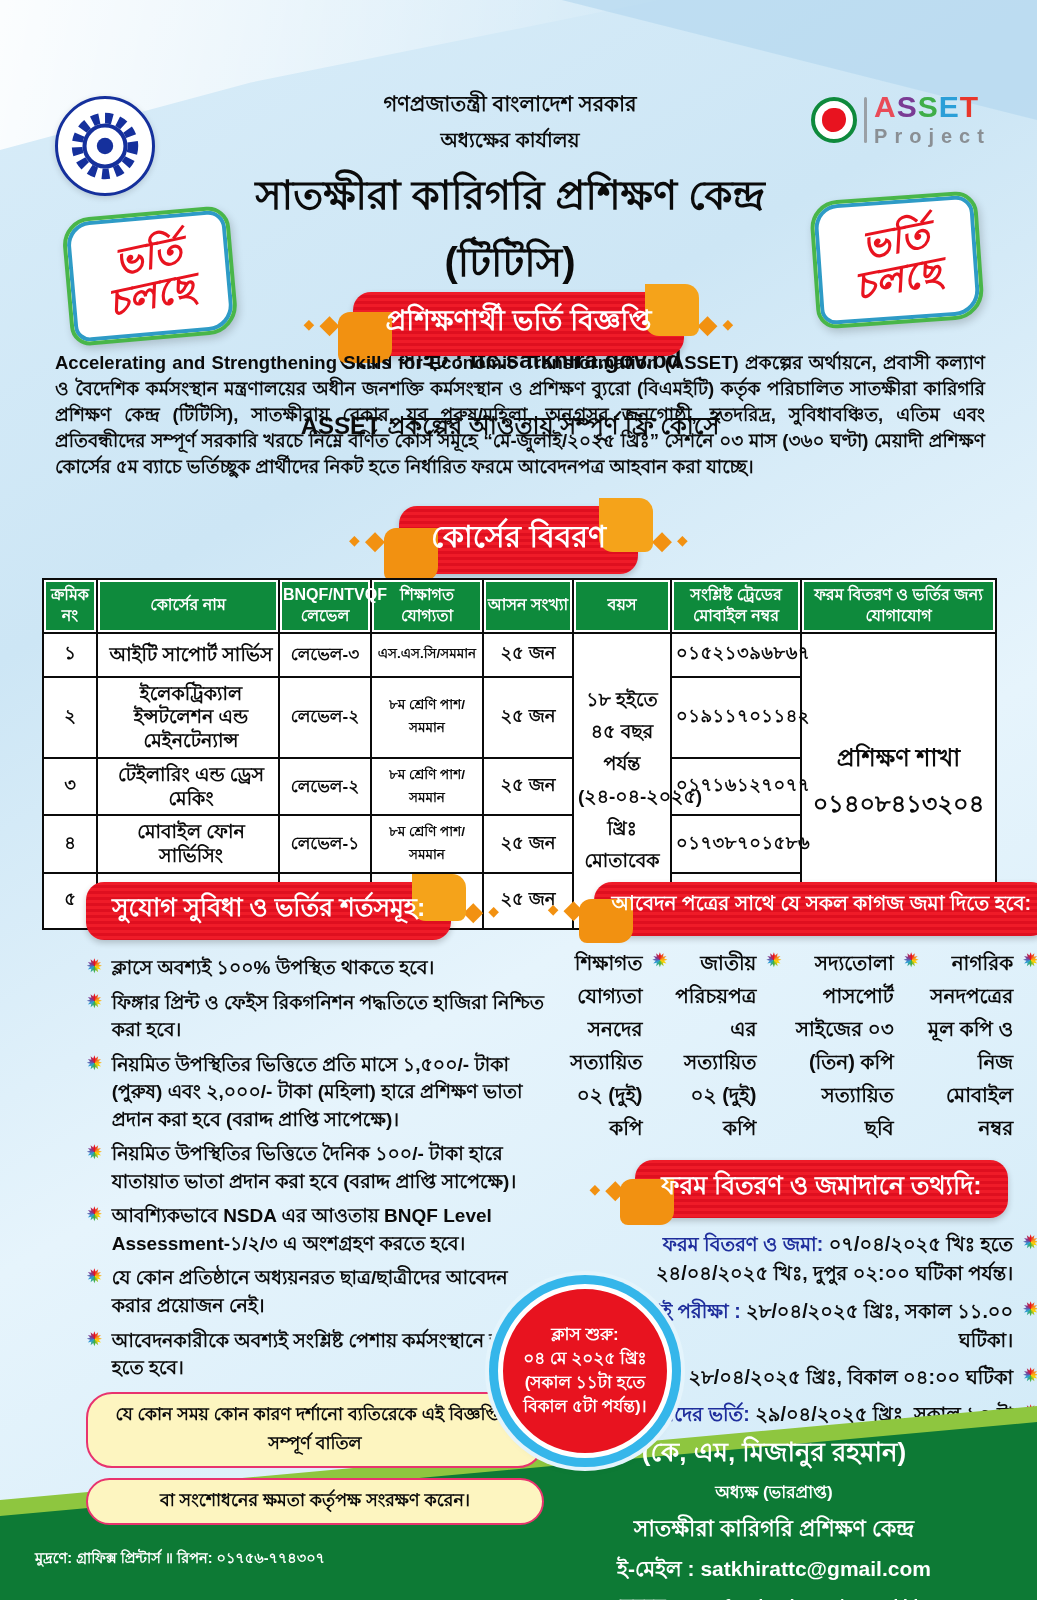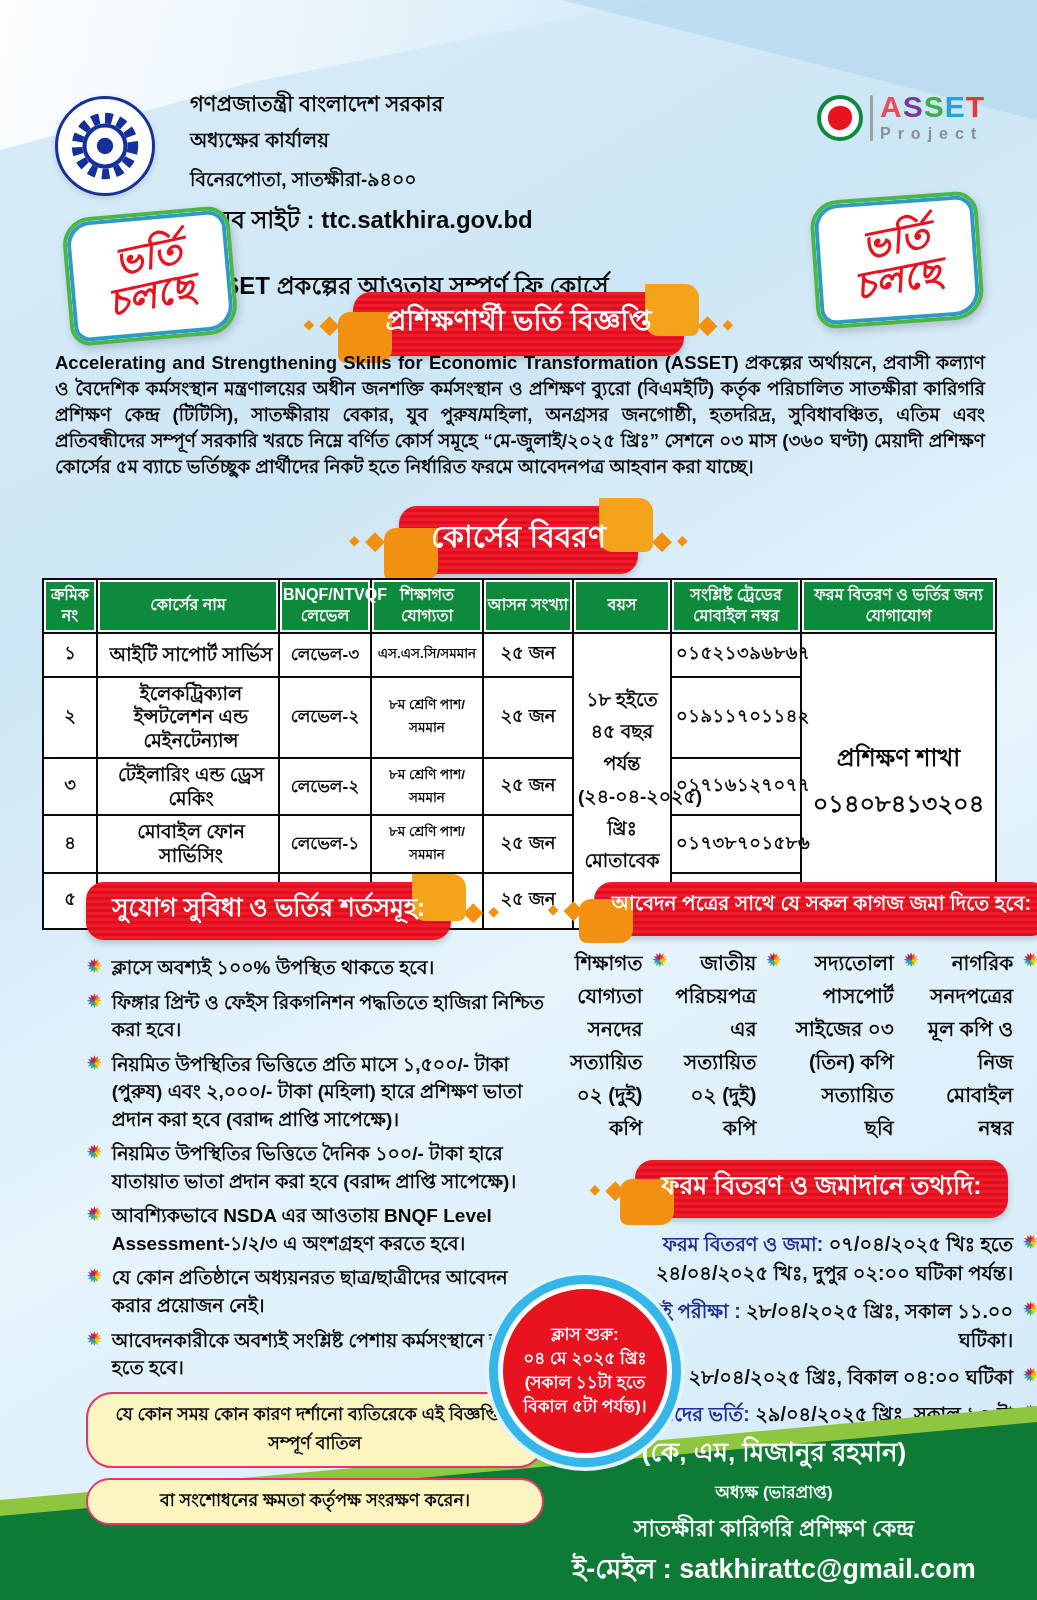--- a/index.html
+++ b/index.html
@@ -11,38 +11,38 @@
             background:linear-gradient(100deg,rgba(255,255,255,.9),rgba(255,255,255,0));
             clip-path:polygon(0 0,100% 0,38% 55%,0 100%); }
   .deco-b { position:absolute; top:0; right:0; width:540px; height:120px;
             background:rgba(176,213,238,.6); clip-path:polygon(12% 0,100% 0,100% 100%); }
 
   
   .ttc-logo { position:absolute; left:55px; top:96px; width:100px; height:100px; border-radius:50%;
               background:#fff; border:3px solid #15309c; display:flex; align-items:center; justify-content:center;
               box-shadow:0 2px 6px rgba(0,0,0,.15); }
   .ttc-logo svg { width:82px; height:82px; }
-  .header-center { position:absolute; left:190px; top:88px; width:640px; }
+  .header-center { position:absolute; left:190px; top:88px; width:640px; text-align:center; }
   .h-line1 { font-size:21px; font-weight:700; }
   .h-line2 { font-size:20px; font-weight:700; margin-top:2px; }
   .h-org   { font-size:40px; font-weight:800; margin-top:6px; }
   .h-addr  { font-size:19px; font-weight:600; margin-top:7px; }
   .h-web   { font-size:24px; font-weight:700; margin-top:4px; }
   .h-free  { font-size:24px; font-weight:800; margin-top:26px; }
 
   .asset-block { position:absolute; right:26px; top:92px; width:220px; }
   .asset-row { display:flex; align-items:center; justify-content:center; gap:7px; }
   .govt-emblem { width:46px; height:46px; border-radius:50%; background:#fff; border:4px solid #0e8a3c;
                  display:flex; align-items:center; justify-content:center; flex:0 0 auto; }
   .govt-emblem .core { width:24px; height:24px; border-radius:50% 45% 55% 50%; background:#e8131f; }
   .asset-divider { width:3px; height:46px; background:#9aa0a6; border-radius:2px; }
   .asset-right { display:flex; flex-direction:column; align-items:flex-start; }
   .asset-word { font-size:30px; font-weight:800; line-height:1; letter-spacing:1px; display:flex; }
   .al0{color:#e94b58;} .al1{color:#7a3b94;} .al2{color:#3fae49;} .al3{color:#2b9fd8;} .al4{color:#e8372c;}
-  .asset-project { font-size:16px; color:#8a8f94; font-weight:600; letter-spacing:7px; margin-top:3px; }
+  .asset-project { font-size:20px; color:#8a8f94; font-weight:600; letter-spacing:7px; margin-top:3px; }
   .asset-tagline { margin-top:12px; width:100%; text-align:center; color:#33454e; font-weight:700;
                    font-size:16px; line-height:1.45; }
 
   
   .badge-adm { position:absolute; width:168px; height:128px; background:#fff; border:4px solid #49b649;
                border-radius:28px 22px 30px 20px; box-shadow:inset 0 0 0 4px #2e9bc6, 2px 4px 8px rgba(0,0,0,.18);
                display:flex; flex-direction:column; align-items:center; justify-content:center; }
   .badge-left  { left:66px;  top:212px; transform:rotate(-5deg); }
   .badge-right { right:56px; top:196px; transform:rotate(-4deg); }
   .badge-adm .t { color:#e8131f; font-weight:800; font-style:italic; font-size:38px; line-height:1.02;
@@ -121,21 +121,21 @@
 
   
   .stripe-green { position:absolute; left:0; bottom:0; width:1037px; height:200px; background:#8ec63f;
                   clip-path:polygon(0 50%, 100% 3%, 100% 15%, 0 62%); z-index:1; }
   .band-green   { position:absolute; left:0; bottom:0; width:1037px; height:200px; background:#0d7a35;
                   clip-path:polygon(0 58%, 100% 11%, 100% 100%, 0 100%); z-index:1; }
   .signature { position:absolute; right:48px; top:1432px; width:430px; text-align:center; color:#fff; z-index:2; }
   .sg-name { font-size:26px; font-weight:800; }
   .sg-title { font-size:17px; font-weight:600; margin-top:3px; }
   .sg-org { font-size:22px; font-weight:800; margin-top:4px; }
-  .sg-email { font-size:27px; font-weight:700; }
+  .sg-email { font-size:21px; font-weight:700; margin-top:5px; }
   .sg-fb { font-size:17px; font-weight:600; margin-top:4px; }
   .print-line { position:absolute; left:35px; top:1547px; color:#fff; font-size:14.5px; font-weight:600; z-index:2; }
 </style>
 </head>
 <body>
 
 <div class="page">
   <div class="deco-a"></div>
   <div class="deco-b"></div>
 
@@ -143,20 +143,21 @@
     <svg viewBox="0 0 100 100">
       <circle cx="50" cy="50" r="34" fill="none" stroke="#15309c" stroke-width="13" stroke-dasharray="9 7"></circle>
       <circle cx="50" cy="50" r="25" fill="none" stroke="#15309c" stroke-width="5"></circle>
       <circle cx="50" cy="50" r="10" fill="#15309c"></circle>
     </svg>
   </div>
 
   <div class="header-center">
     <div class="h-line1">গণপ্রজাতন্ত্রী বাংলাদেশ সরকার</div>
     <div class="h-line2">অধ্যক্ষের কার্যালয়</div>
+    <div class="h-org">সাতক্ষীরা কারিগরি প্রশিক্ষণ কেন্দ্র (টিটিসি)</div>
     <div class="h-addr">বিনেরপোতা, সাতক্ষীরা-৯৪০০</div>
     <div class="h-web">ওয়েব সাইট : ttc.satkhira.gov.bd</div>
     <div class="h-free">ASSET প্রকল্পের আওতায় সম্পূর্ণ ফ্রি কোর্সে</div>
   </div>
 
   <div class="asset-block">
     <div class="asset-row">
       <span class="govt-emblem">
           <span class="core"></span>
         </span>
@@ -391,13 +392,14 @@
 
   <div class="stripe-green"></div>
   <div class="band-green"></div>
   <div class="signature">
     <div class="sg-name">(কে, এম, মিজানুর রহমান)</div>
     <div class="sg-title">অধ্যক্ষ (ভারপ্রাপ্ত)</div>
     <div class="sg-org">সাতক্ষীরা কারিগরি প্রশিক্ষণ কেন্দ্র</div>
     <div class="sg-email">ই-মেইল : satkhirattc@gmail.com</div>
     <div class="sg-fb">ফেসবুক : www.facebook.com/ttc.satkhira</div>
   </div>
+  <div class="print-line">মুদ্রণে: গ্রাফিক্স প্রিন্টার্স ॥ রিপন: ০১৭৫৬-৭৭৪৩০৭</div>
 </div>
 
 </body></html>

